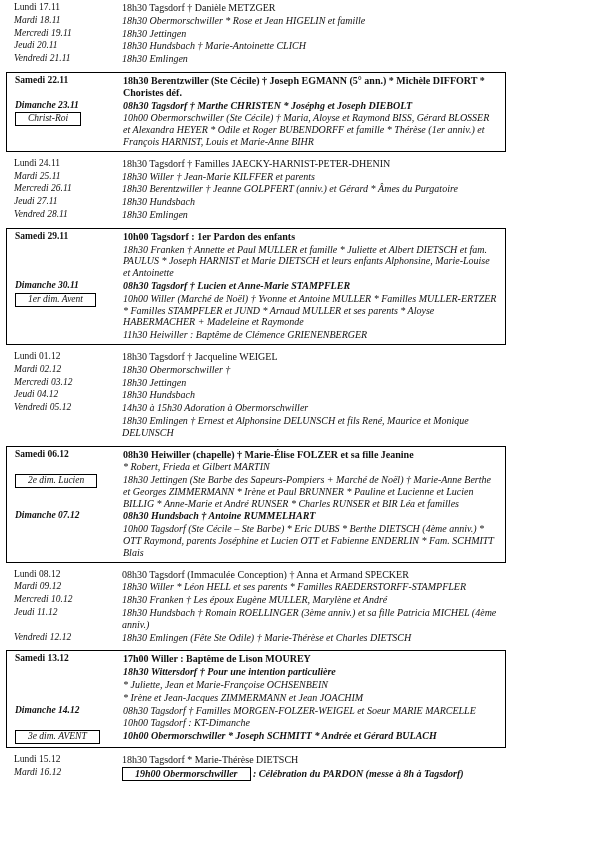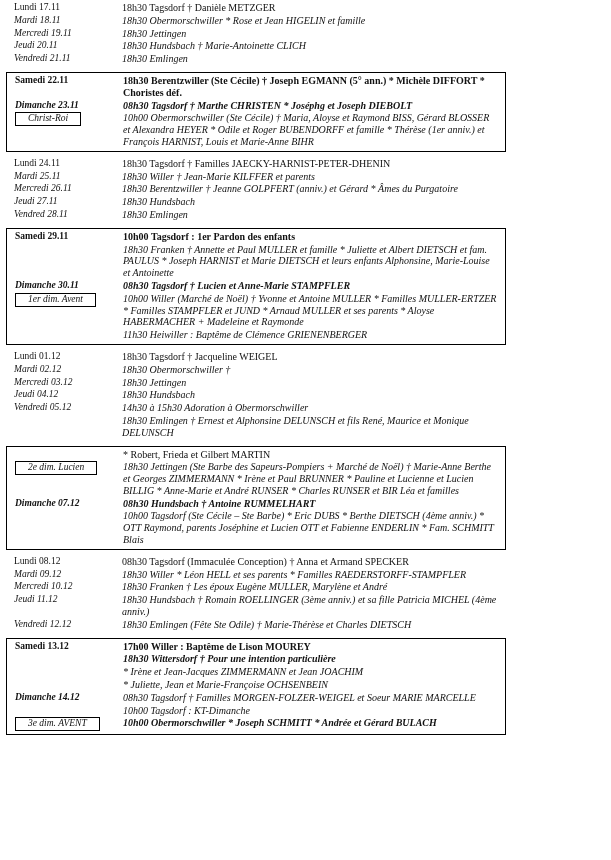--- a/index.html
+++ b/index.html
@@ -164,20 +164,24 @@
         <div class="txt">14h30 à 15h30 Adoration à Obermorschwiller</div>
       </div>
     <div class="row">
         <div class="lbl"></div>
         <div class="txt">18h30 Emlingen † Ernest et Alphonsine DELUNSCH et fils René, Maurice et Monique DELUNSCH</div>
       </div>
   </div>
 
   <div class="block">
     <div class="row">
+        <div class="lbl b">Samedi 06.12</div>
+        <div class="txt b">08h30 Heiwiller (chapelle) † Marie-Élise FOLZER et sa fille Jeanine</div>
+      </div>
+    <div class="row">
         <div class="lbl"></div>
         <div class="txt">* Robert, Frieda et Gilbert MARTIN</div>
       </div>
     <div class="row">
         <div class="lbl"><span class="boxed">2e dim. Lucien</span></div>
         <div class="txt">18h30 Jettingen (Ste Barbe des Sapeurs-Pompiers + Marché de Noël) † Marie-Anne Berthe et Georges ZIMMERMANN  * Irène et Paul BRUNNER * Pauline et Lucienne et Lucien BILLIG * Anne-Marie et André RUNSER * Charles RUNSER et BIR Léa et familles</div>
       </div>
     <div class="row">
         <div class="lbl b">Dimanche 07.12</div>
         <div class="txt b">08h30 Hundsbach † Antoine RUMMELHART</div>
@@ -215,34 +219,44 @@
     <div class="row">
         <div class="lbl b">Samedi 13.12</div>
         <div class="txt b">17h00 Willer : Baptême de Lison MOUREY</div>
       </div>
     <div class="row">
         <div class="lbl"></div>
         <div class="txt b">18h30 Wittersdorf † Pour une intention particulière</div>
       </div>
     <div class="row">
         <div class="lbl"></div>
+        <div class="txt">* Juliette, Jean et Marie-Françoise OCHSENBEIN</div>
+      </div>
+    <div class="row">
+        <div class="lbl"></div>
         <div class="txt">* Irène et Jean-Jacques ZIMMERMANN et Jean JOACHIM</div>
-      </div>
-    <div class="row">
-        <div class="lbl"></div>
-        <div class="txt">* Juliette, Jean et Marie-Françoise OCHSENBEIN</div>
       </div>
     <div class="row">
         <div class="lbl b">Dimanche 14.12</div>
         <div class="txt">08h30 Tagsdorf † Familles MORGEN-FOLZER-WEIGEL et Soeur MARIE MARCELLE</div>
       </div>
     <div class="row">
         <div class="lbl"></div>
         <div class="txt">10h00 Tagsdorf : KT-Dimanche</div>
       </div>
     <div class="row">
         <div class="lbl"><span class="boxed">3e dim. AVENT</span></div>
         <div class="txt b">10h00 Obermorschwiller * Joseph SCHMITT  *  Andrée et Gérard BULACH</div>
       </div>
   </div>
 
+  <div class="block noborder">
+    <div class="row">
+        <div class="lbl">Lundi 15.12</div>
+        <div class="txt">18h30 Tagsdorf * Marie-Thérèse DIETSCH</div>
+      </div>
+    <div class="row">
+        <div class="lbl">Mardi 16.12</div>
+        <div class="txt"><span class="boxed b">19h00 Obermorschwiller</span><span class="b"> : Célébration du PARDON (messe à 8h à Tagsdorf)</span></div>
+      </div>
+  </div>
 
 </div>
 
 </body></html>

